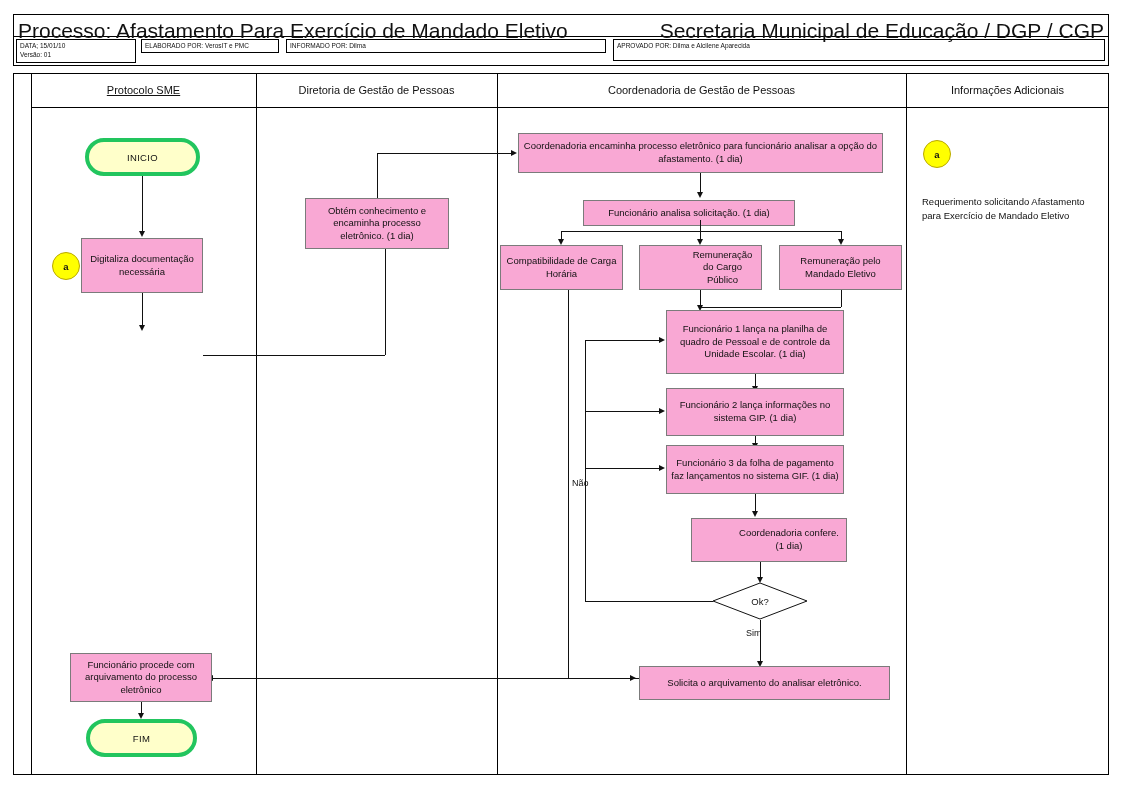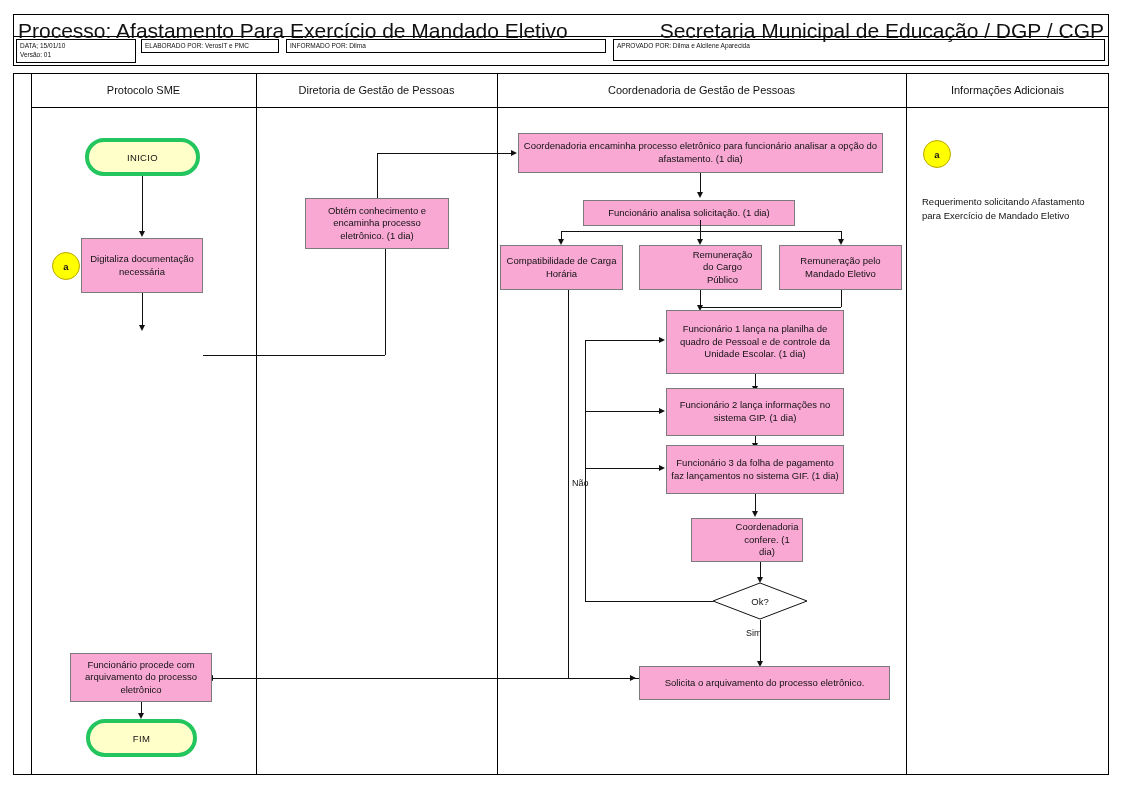--- a/index.html
+++ b/index.html
@@ -90,21 +90,21 @@
   <div class="frame" style="left:13px;top:73px;width:1096px;height:702px;"></div>
 
   <div class="vline" style="left:31px;top:73px;height:702px;"></div>
 
   <div class="hline" style="left:31px;top:107px;width:1078px;"></div>
 
   <div class="vline" style="left:256px;top:73px;height:702px;"></div>
   <div class="vline" style="left:497px;top:73px;height:702px;"></div>
   <div class="vline" style="left:906px;top:73px;height:702px;"></div>
 
-  <div class="lane-head" style="left:31px;top:73px;width:225px;height:34px;">Protocolo SME</div>
+  <div class="lane-head" style="left:31px;top:73px;width:225px;height:34px;text-decoration:underline;">Protocolo SME</div>
   <div class="lane-head" style="left:256px;top:73px;width:241px;height:34px;">Diretoria de Gestão de Pessoas</div>
   <div class="lane-head" style="left:497px;top:73px;width:409px;height:34px;">Coordenadoria de Gestão de Pessoas</div>
   <div class="lane-head" style="left:906px;top:73px;width:203px;height:34px;">Informações Adicionais</div>
 
   <div class="terminator" style="left:85px;top:138px;width:115px;height:38px;">INICIO</div>
 
   <div class="ln lnv" style="left:142px;top:176px;height:56px;"></div>
   <div class="arw arw-d" style="left:139px;top:231px;"></div>
 
   <div class="box" style="left:81px;top:238px;width:122px;height:55px;">Digitaliza documentação necessária</div>
@@ -160,21 +160,21 @@
   <div class="box" style="left:666px;top:388px;width:178px;height:48px;">Funcionário 2 lança informações no sistema GIP. (1 dia)</div>
 
   <div class="ln lnv" style="left:755px;top:436px;height:9px;"></div>
   <div class="arw arw-d" style="left:752px;top:443px;"></div>
 
   <div class="box" style="left:666px;top:445px;width:178px;height:49px;">Funcionário 3 da folha de pagamento faz lançamentos  no sistema GIF. (1 dia)</div>
 
   <div class="ln lnv" style="left:755px;top:494px;height:19px;"></div>
   <div class="arw arw-d" style="left:752px;top:511px;"></div>
 
-  <div class="box" style="left:691px;top:518px;width:112px;height:44px;padding-left:44px;">Coordenadoria confere. (1 dia)</div>
+  <div class="box" style="left:691px;top:518px;width:156px;height:44px;padding-left:44px;">Coordenadoria confere. (1 dia)</div>
 
   <div class="ln lnv" style="left:760px;top:562px;height:18px;"></div>
   <div class="arw arw-d" style="left:757px;top:577px;"></div>
 
   <div class="diamond" style="left:712px;top:582px;width:96px;height:38px;">
     <svg width="96" height="38" viewBox="0 0 96 38">
       <polygon points="48,1 95,19 48,37 1,19" fill="#ffffff" stroke="#111111" stroke-width="1"></polygon>
     </svg>
     <div class="dlabel">Ok?</div>
   </div>
@@ -186,21 +186,21 @@
   <div class="ln lnh" style="left:585px;top:411px;width:75px;"></div>
   <div class="arw arw-r" style="left:659px;top:408px;"></div>
   <div class="ln lnh" style="left:585px;top:468px;width:75px;"></div>
   <div class="arw arw-r" style="left:659px;top:465px;"></div>
   <div class="edge-label" style="left:572px;top:478px;">Não</div>
 
   <div class="ln lnv" style="left:760px;top:620px;height:44px;"></div>
   <div class="arw arw-d" style="left:757px;top:661px;"></div>
   <div class="edge-label" style="left:746px;top:628px;">Sim</div>
 
-  <div class="box" style="left:639px;top:666px;width:251px;height:34px;">Solicita o arquivamento do processo eletrônico.</div>
+  <div class="box" style="left:639px;top:666px;width:251px;height:34px;">Solicita o arquivamento do analisar eletrônico.</div>
 
   <div class="ln lnh" style="left:568px;top:678px;width:63px;"></div>
   <div class="arw arw-r" style="left:630px;top:675px;"></div>
 
   <div class="ln lnh" style="left:212px;top:678px;width:427px;"></div>
   <div class="arw arw-l" style="left:207px;top:675px;"></div>
 
   <div class="box" style="left:70px;top:653px;width:142px;height:49px;">Funcionário procede com arquivamento do processo eletrônico</div>
 
   <div class="ln lnv" style="left:141px;top:702px;height:13px;"></div>

